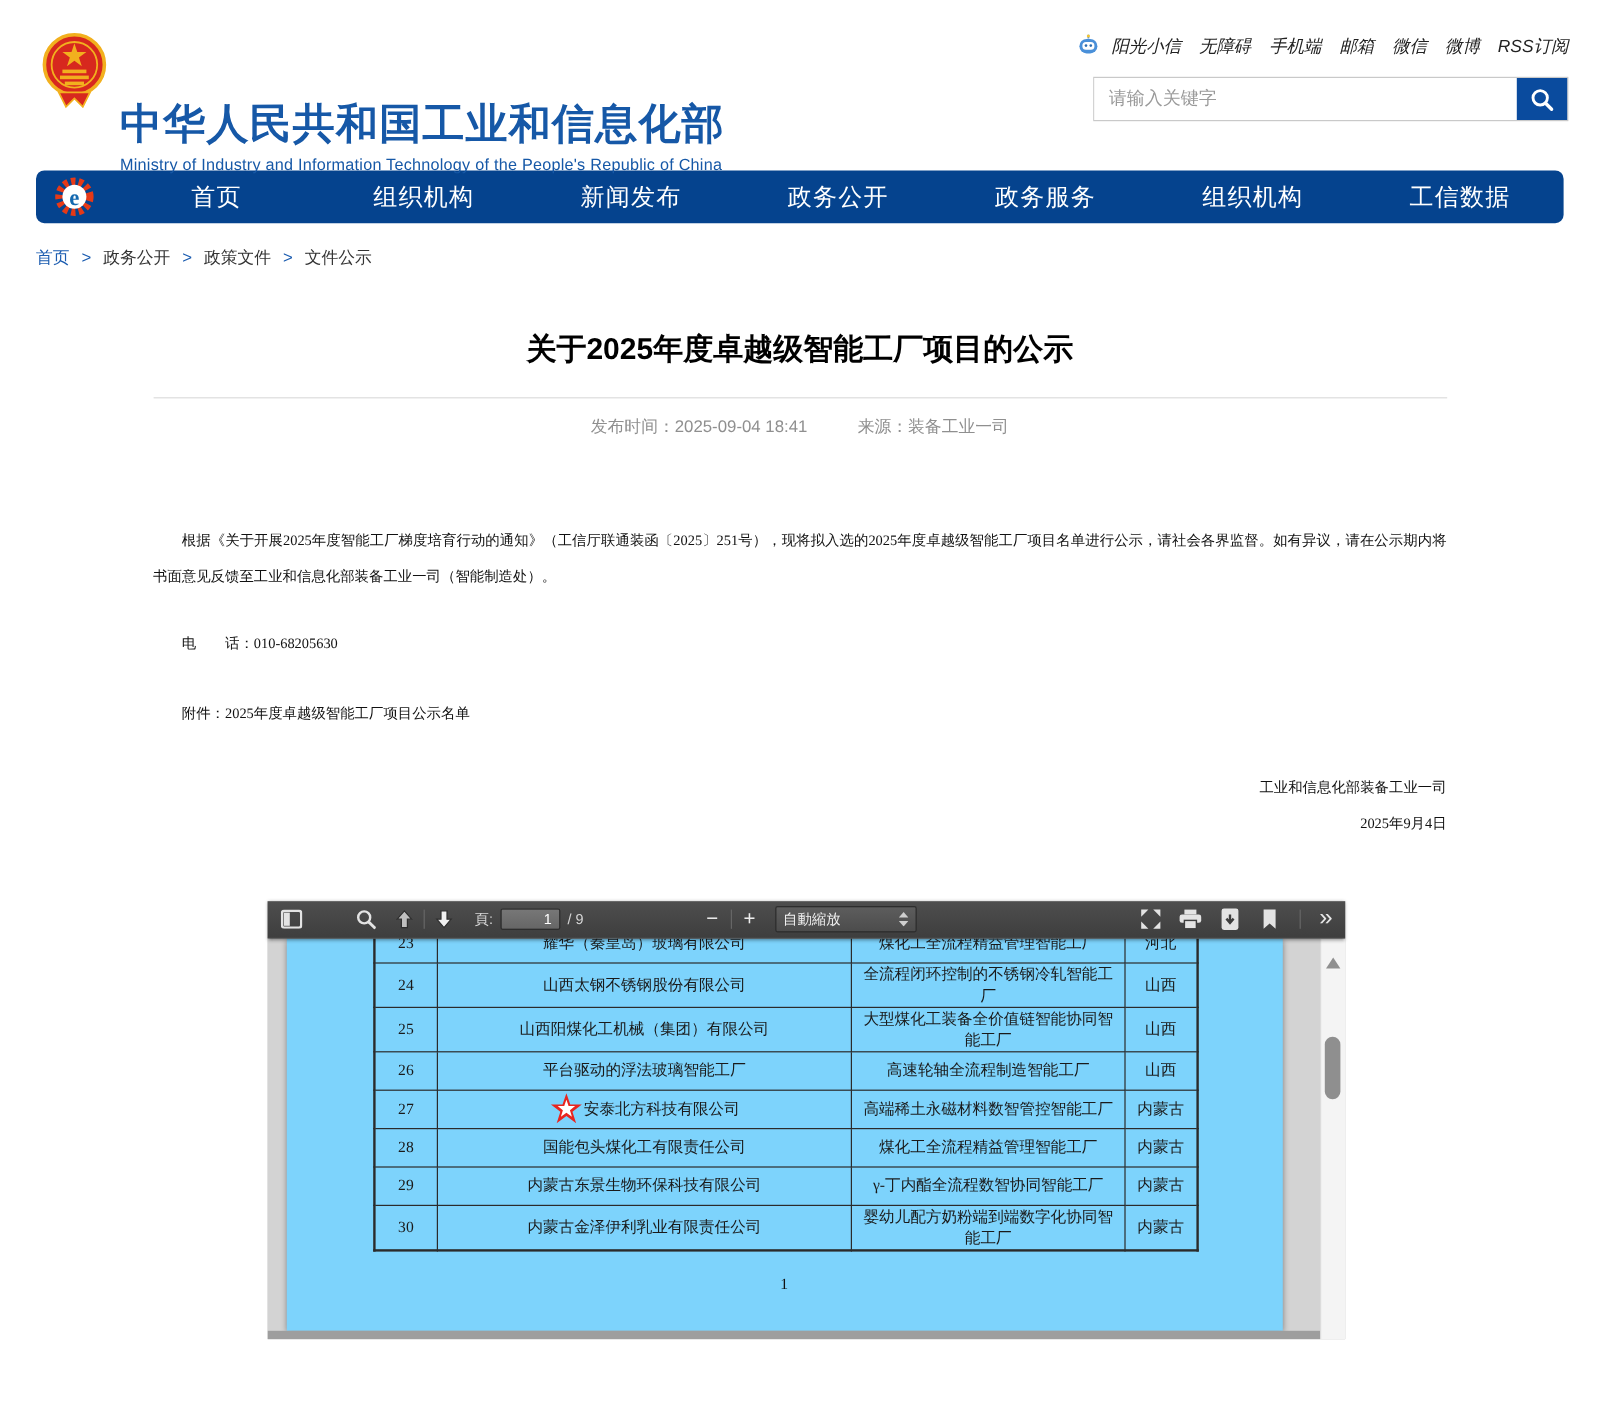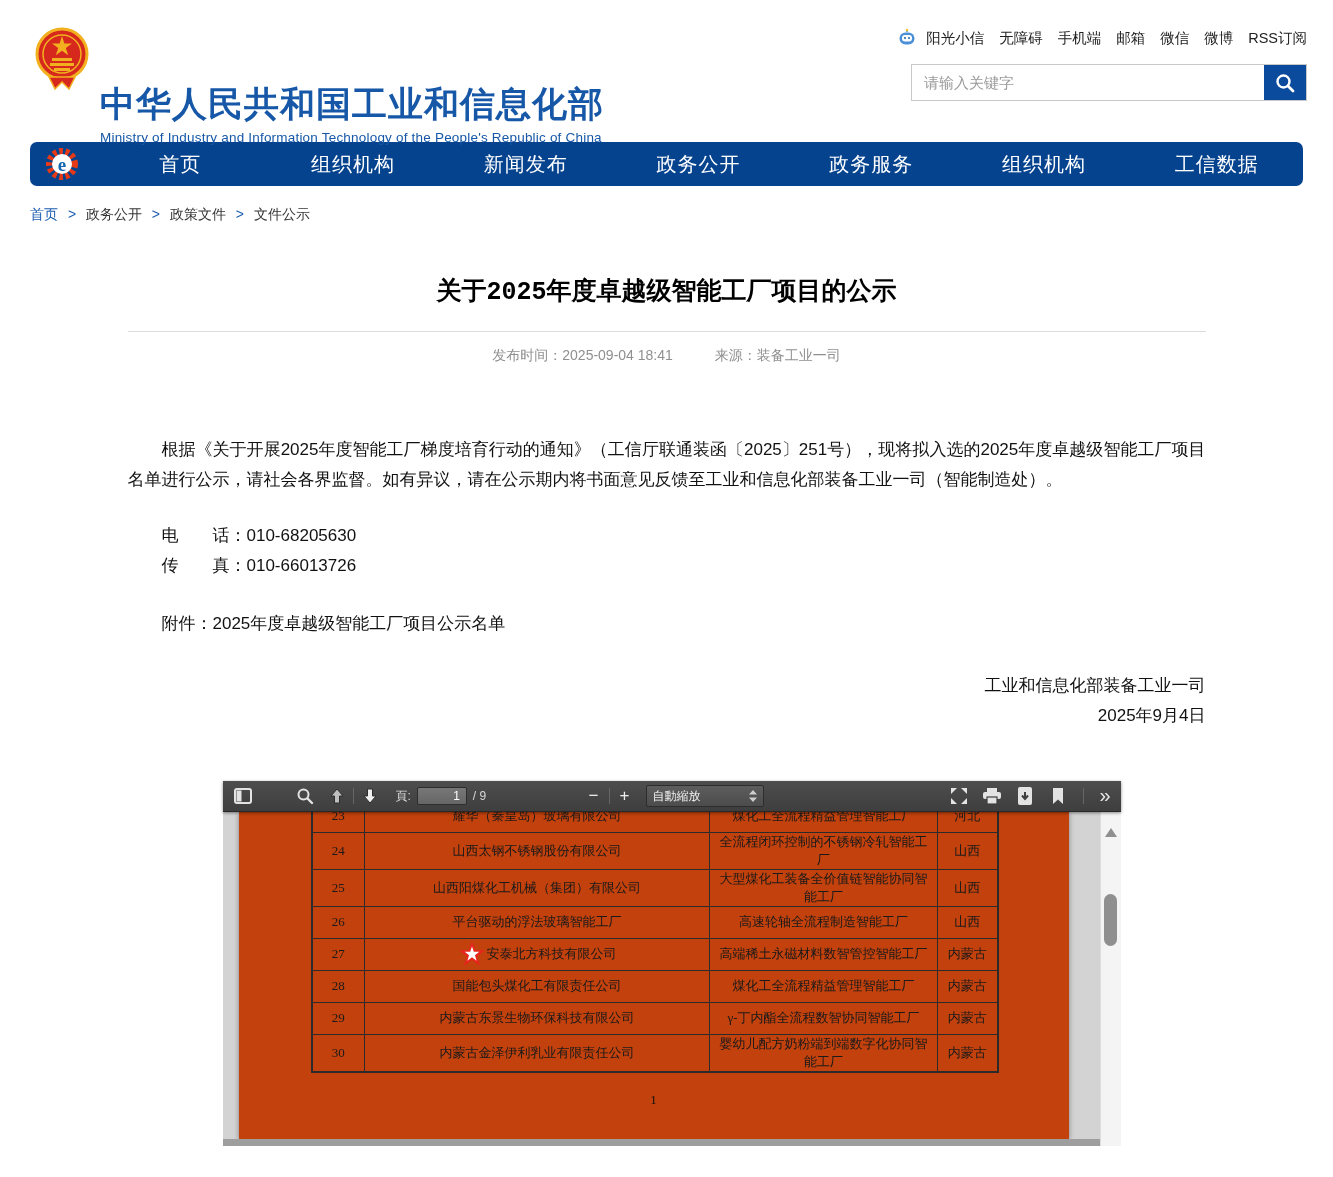--- a/index.html
+++ b/index.html
@@ -6,45 +6,45 @@
   html,body { width:1333px; background:#fff; font-family:"Liberation Sans", sans-serif; }
   body { height:1177px; overflow:hidden; position:relative; }
 
   
   .site-header { position:relative; height:130px; }
   .emblem { position:absolute; left:35px; top:27px; width:54px; height:64px; }
   .site-titles { position:absolute; left:100px; top:37px;margin-top:48px; }
   .site-title-cn { font-size:35px; font-weight:bold; color:#1658a7; letter-spacing:1px; line-height:1.1; }
   .site-title-en { font-size:13.5px; color:#1658a7; margin-top:6px; letter-spacing:.2px; }
   .quick-links { position:absolute; right:26px; top:28px; display:flex; align-items:center; gap:15px; font-size:14.5px; color:#222; }
-  .quick-links a { color:#222; text-decoration:none; }
+  .quick-links a { color:#222; text-decoration:none;font-style:italic; }
   .ql-icon { width:20px; height:20px; display:inline-block; margin-right:-6px; }
   .search-box { position:absolute; right:26px; top:64px; width:396px; height:37px; border:1px solid #c9c9c9; display:flex; }
   .search-input { flex:1; border:none; outline:none; padding:0 12px; font-size:15px; color:#000000; font-family:"Liberation Sans",sans-serif; }
   .search-input::placeholder { color:#9a9a9a; }
   .search-btn { width:42px; height:100%; background:#0a4b9e; border:none; cursor:pointer; display:flex; align-items:center; justify-content:center; }
 
   
   .main-nav { margin:12px 30px 0 30px; height:44px; background:#05438e; border-radius:7px; display:flex; align-items:center; }
   .nav-logo { width:64px; display:flex; justify-content:center; align-items:center; }
   .nav-item { flex:1; text-align:center; color:#fff; font-size:20px; cursor:pointer; letter-spacing:1px; }
 
   
   .breadcrumb { margin:20px 0 0 30px; font-size:14px; color:#333; }
   .breadcrumb .bc-link { color:#1b5cb0; cursor:pointer; }
   .breadcrumb .bc-sep { color:#1b5cb0; margin:0 6px; }
   .breadcrumb .bc-current, .breadcrumb .bc-plain { color:#333; cursor:pointer; }
 
   
   .article { width:1078px; margin:0 auto; }
-  .article-title { margin-top:50px; text-align:center; font-size:25px; font-weight:bold; color:#000; font-family:Liberation Mono, monospace; }
+  .article-title { margin-top:50px; text-align:center; font-size:25px; font-weight:bold; color:#000; font-family:Liberation Sans, sans-serif; }
   .title-rule { margin-top:24px; border:none; border-top:1px solid #dcdcdc; }
   .article-meta { margin-top:15px; text-align:center; font-size:14px; color:#8f8f8f; }
   .article-meta .meta-src { margin-left:38px; }
-  .article-body { font-family:Liberation Sans, sans-serif; color:#111; font-size:17px; line-height:30px; }
+  .article-body { font-family:Liberation Serif, serif; color:#111; font-size:12px; line-height:30px; }
   .para1 { margin-top:70px; text-indent:2em; text-align:justify; }
   .info-lines { margin-top:26px; }
   .info-lines div { padding-left:2em; }
   .attachment-line { margin-top:28px; padding-left:2em; }
   .attachment-name { color:#111; cursor:pointer; }
   .signature { margin-top:32px; text-align:right; }
 
   
   .pdf-frame { margin:50px 0 0 95px; width:898px; height:365px; position:relative; background:#d3d3d3; }
   .pdf-toolbar { position:relative; height:31px; background:linear-gradient(#4e4e4e,#3e3e3e); border-bottom:1px solid #282828; box-shadow:0 1px 3px rgba(0,0,0,.45); z-index:3; display:flex; align-items:center; }
@@ -53,21 +53,21 @@
   .tb-label { color:#d8d8d8; font-size:12px; }
   .page-input { width:50px; height:18px; background:linear-gradient(#777,#666); border:1px solid #2d2d2d; border-radius:2px; color:#fff; font-size:12px; text-align:right; padding-right:6px; outline:none; margin:0 6px; font-family:"Liberation Sans",sans-serif; }
   .zoom-group { position:absolute; left:360px; display:flex; align-items:center; }
   .zoom-sign { color:#eee; font-size:17px; width:22px; text-align:center; cursor:pointer; }
   .zoom-select { width:118px; height:22px; background:linear-gradient(#5d5d5d,#4c4c4c); border:1px solid #2d2d2d; border-radius:2px; color:#f0f0f0; font-size:12px; display:flex; align-items:center; padding:0 6px; margin-left:10px; cursor:pointer; }
   .zoom-select .zs-text { flex:1; }
   .right-tools { position:absolute; right:6px; display:flex; align-items:center; gap:9px; }
   .chevrons { color:#e8e8e8; font-size:20px; line-height:20px; cursor:pointer; padding:0 4px 2px 2px; }
 
   .pdf-body { position:relative; height:334px; background:#d3d3d3; overflow:hidden; }
-  .pdf-page { position:absolute; left:16px; top:0; width:830px; height:327px; background:#c2410c; box-shadow:0 1px 5px rgba(0,0,0,.4); overflow:hidden; }
+  .pdf-page { position:absolute; left:16px; top:0; width:830px; height:327px; background:#7dd3fc; box-shadow:0 1px 5px rgba(0,0,0,.4); overflow:hidden; }
   .pdf-table { position:absolute; left:72px; top:-13px; border-collapse:collapse; font-family:"Liberation Serif", serif; font-size:13px; color:#1a1a1a; }
   .pdf-table td { border:1px solid #2b2b2b; text-align:center; height:32px; padding:0 4px; }
   .pdf-table { border:2px solid #2b2b2b; }
   .td-no { width:53px; }
   .td-company { width:345px; }
   .td-project { width:228px; }
   .td-province { width:60px; }
   .company-wrap { display:flex; align-items:center; justify-content:center; }
   .star-icon { width:28px; height:28px; margin-right:1px; flex:0 0 auto; }
   .pdf-page-number { position:absolute; left:0; right:0; top:280px; text-align:center; font-family:"Liberation Serif",serif; font-size:13px; color:#111; }
@@ -165,21 +165,20 @@
   <div class="article-meta">
     <span>发布时间：2025-09-04 18:41</span>
     <span class="meta-src">来源：装备工业一司</span>
   </div>
 
   <div class="article-body">
     <p class="para1">根据《关于开展2025年度智能工厂梯度培育行动的通知》（工信厅联通装函〔2025〕251号），现将拟入选的2025年度卓越级智能工厂项目名单进行公示，请社会各界监督。如有异议，请在公示期内将书面意见反馈至工业和信息化部装备工业一司（智能制造处）。</p>
 
     <div class="info-lines">
       <div>电　　话：010-68205630</div>
-      <div>传　　真：010-66013726</div>
     </div>
 
     <div class="attachment-line">
       <span>附件：</span><span class="attachment-name">2025年度卓越级智能工厂项目公示名单</span>
     </div>
 
     <div class="signature">
       <div>工业和信息化部装备工业一司</div>
       <div>2025年9月4日</div>
     </div>

